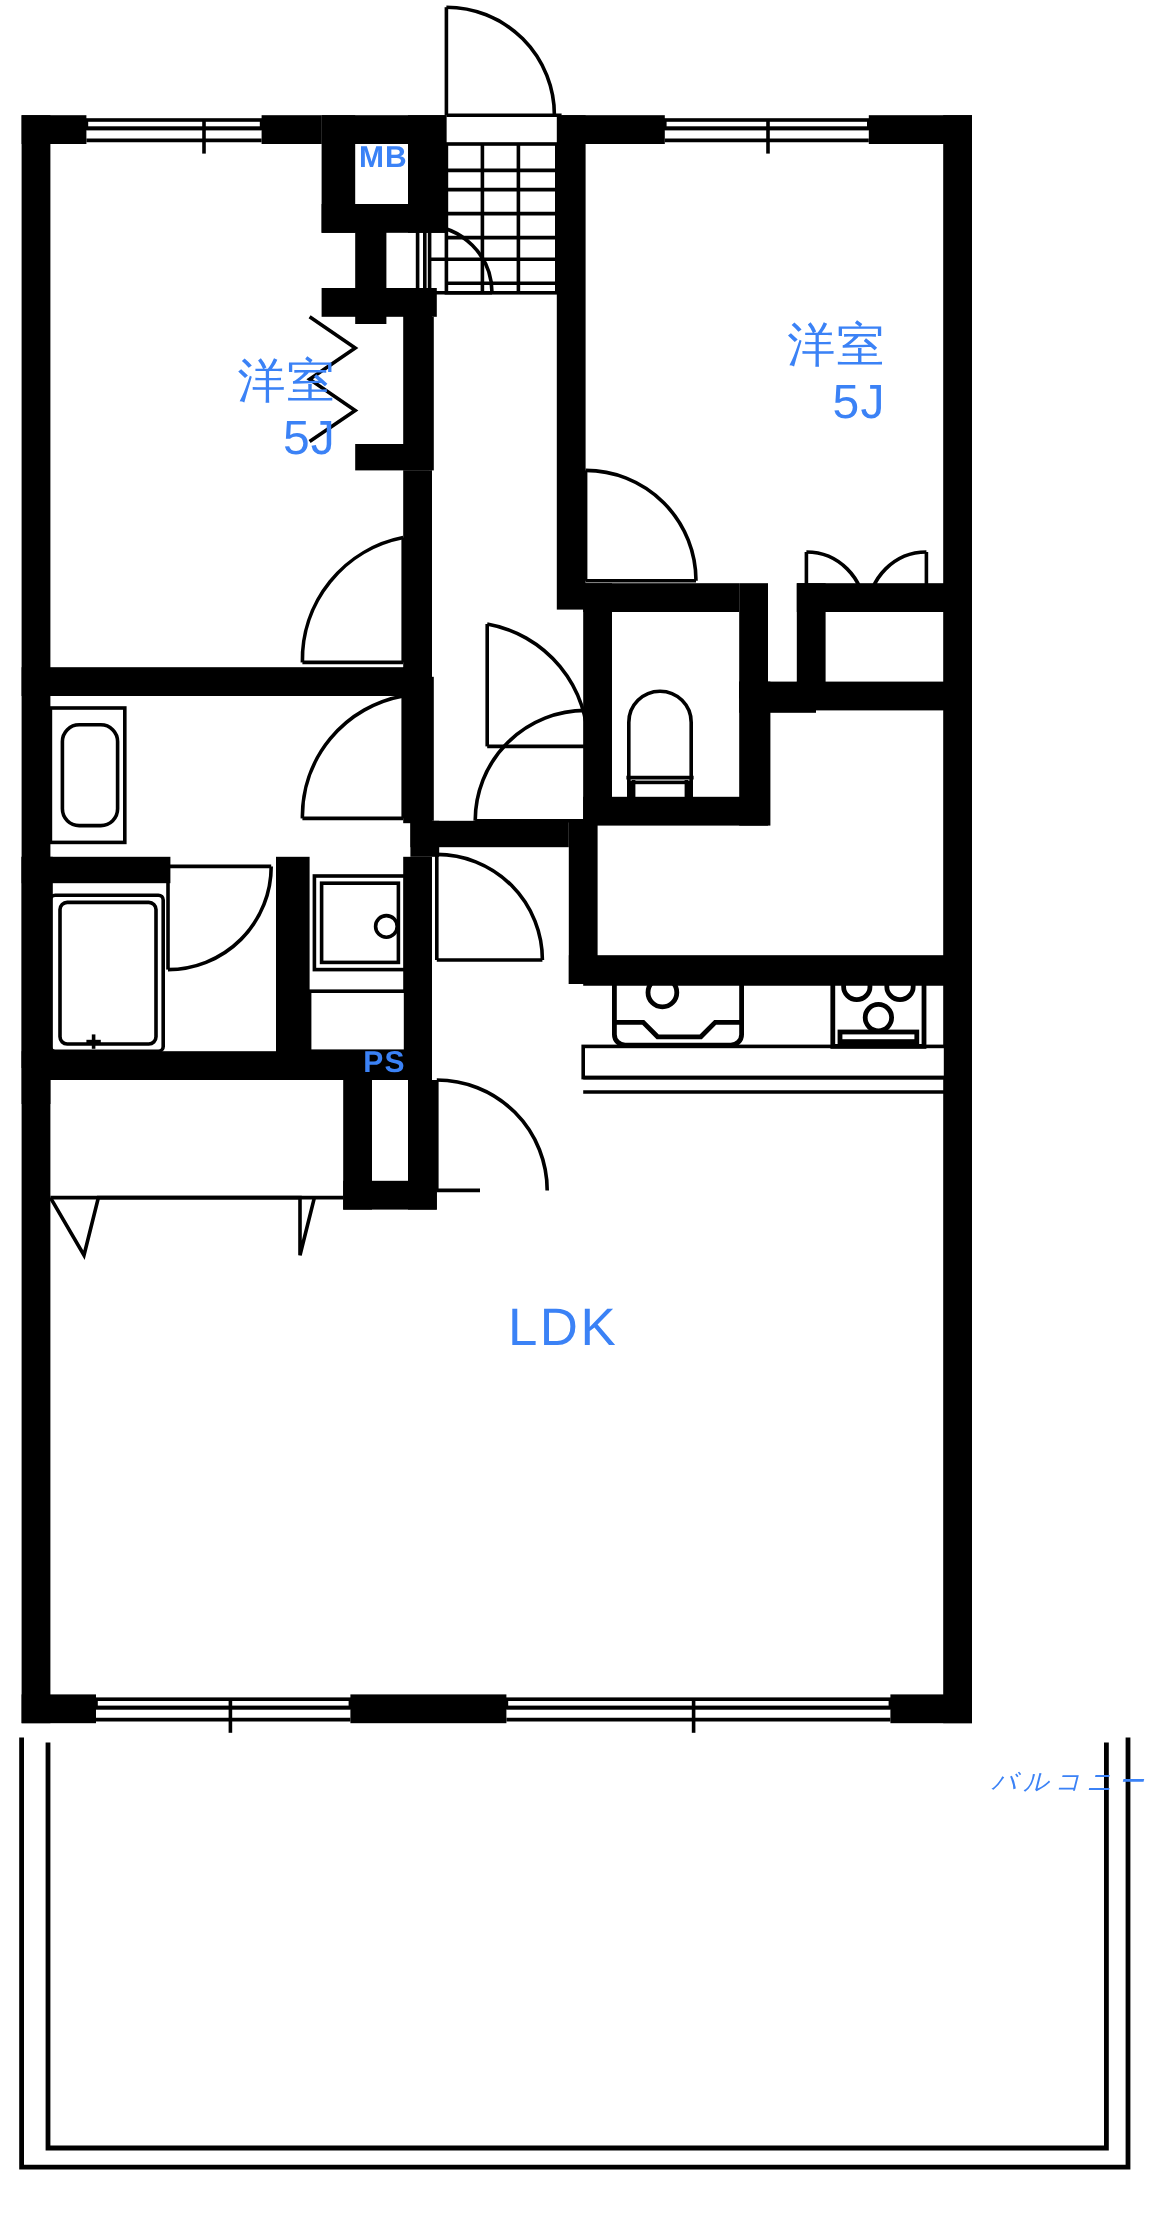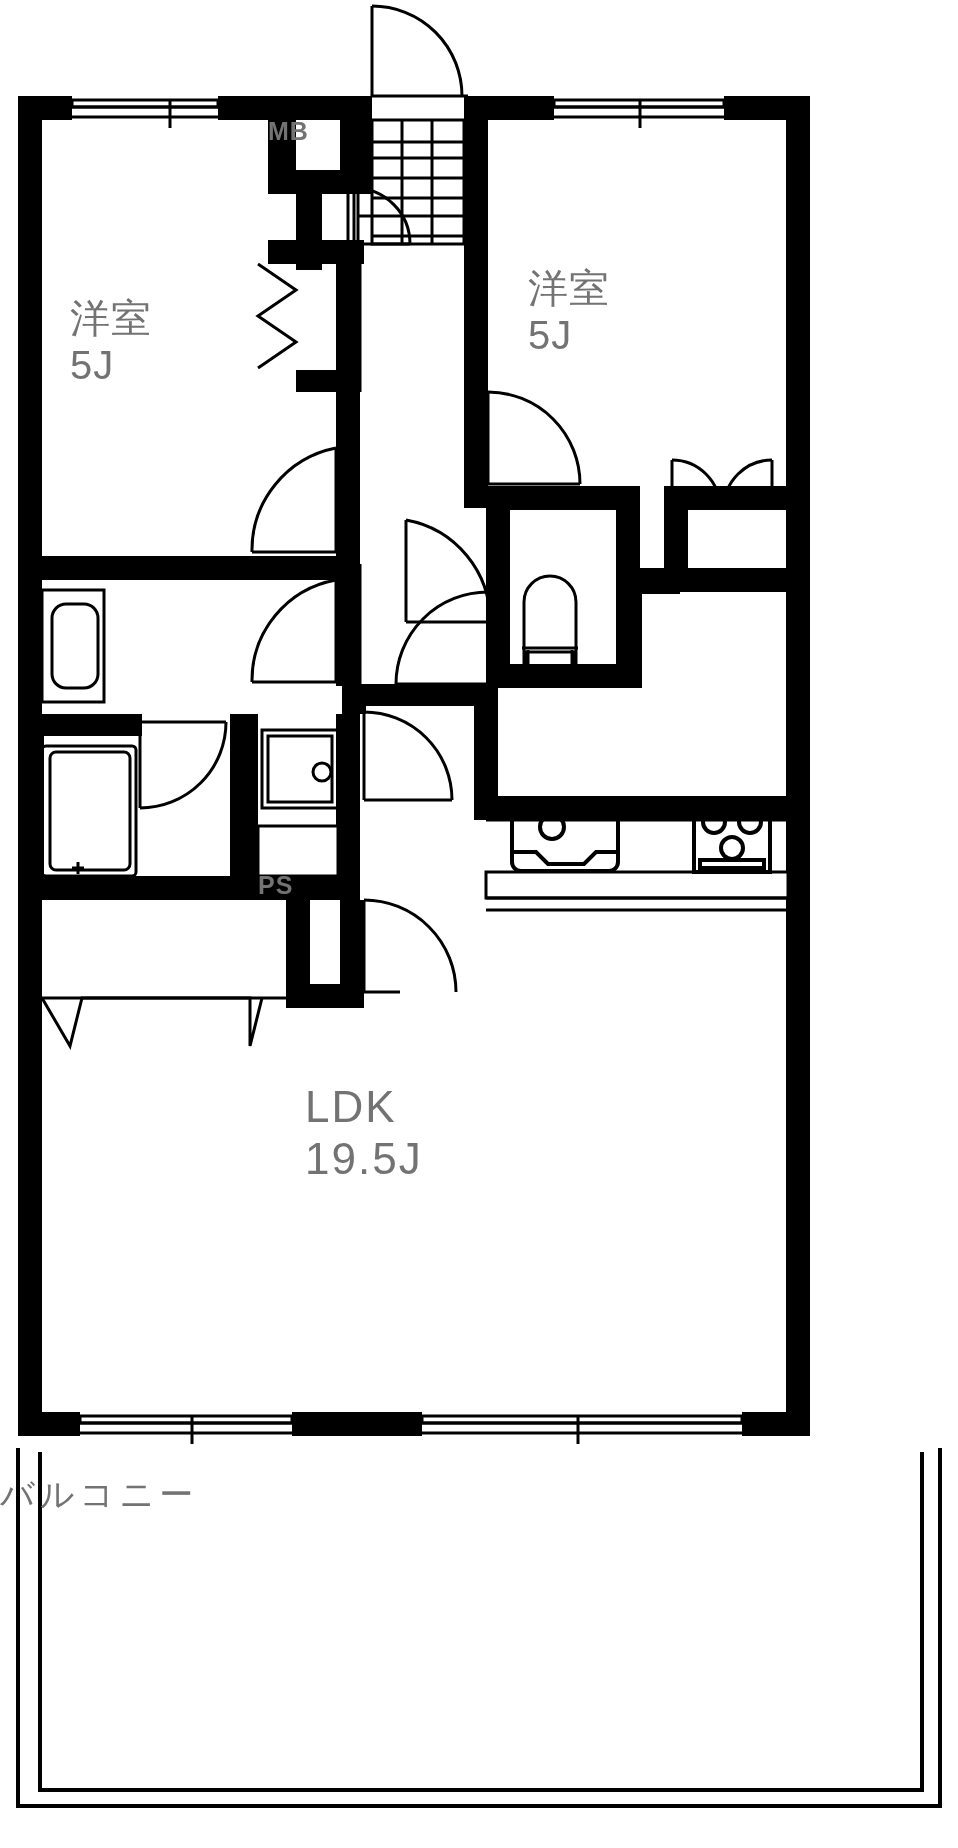--- a/index.html
+++ b/index.html
@@ -17,43 +17,44 @@
     background: #ffffff;
     overflow: hidden;
   }
   #plan svg {
     position: absolute;
     left: 0;
     top: 0;
   }
   .lbl {
     position: absolute;
-    color: #737373;
+    color: #3b82f6;
     font-family: "Liberation Sans", sans-serif;
-    text-align: left;
+    text-align: right;
     white-space: nowrap;
     line-height: 1.18;
     user-select: none;
   }
   .lbl-room {
     font-size: 40px;
     letter-spacing: 1px;
   }
   .lbl-ldk {
     font-size: 44px;
     letter-spacing: 2px;
   }
   .lbl-small {
     font-size: 25px;
     font-weight: bold;
     letter-spacing: 1px;
   }
   .lbl-balcony {
-    font-size: 34px;
+    font-size: 21px;
     letter-spacing: 5px;
+    font-style: italic;
   }
 </style>
 </head>
 <body>
 
 <div id="plan">
 
   <svg width="958" height="1848" viewBox="0 0 958 1848" shape-rendering="geometricPrecision">
 
     <g fill="#000000" stroke="none">
@@ -312,21 +313,20 @@
     <div>5J</div>
   </div>
 
   <div class="lbl lbl-room" style="left:528px; top:265px; width:210px;">
     <div>洋室</div>
     <div>5J</div>
   </div>
 
   <div class="lbl lbl-ldk" style="left:305px; top:1081px; width:210px;">
     <div>LDK</div>
-    <div>19.5J</div>
   </div>
 
   <div class="lbl lbl-small" style="left:268px; top:117px; width:72px;">MB</div>
 
   <div class="lbl lbl-small" style="left:258px; top:871px; width:80px;">PS</div>
 
   <div class="lbl lbl-balcony" style="left:0px; top:1474px; width:958px;">バルコニー</div>
 
 </div>
 

